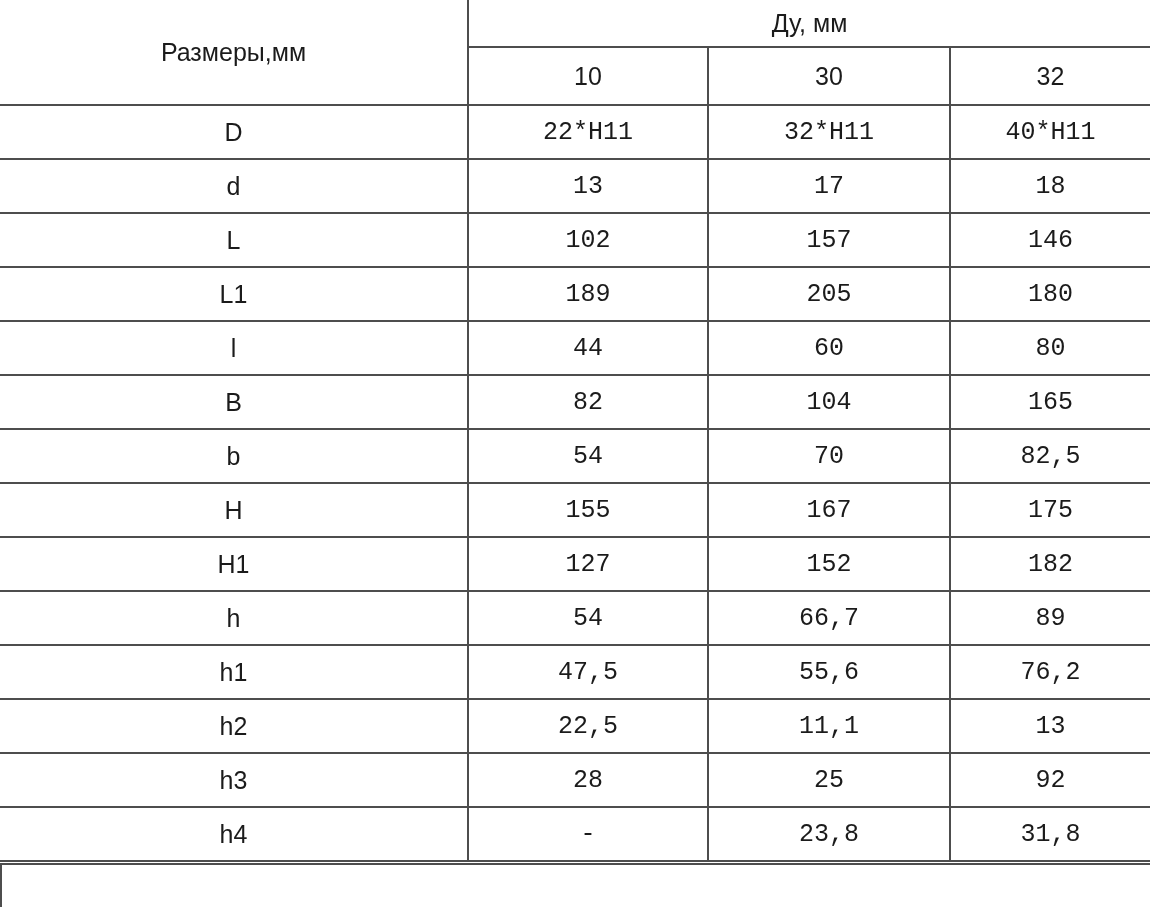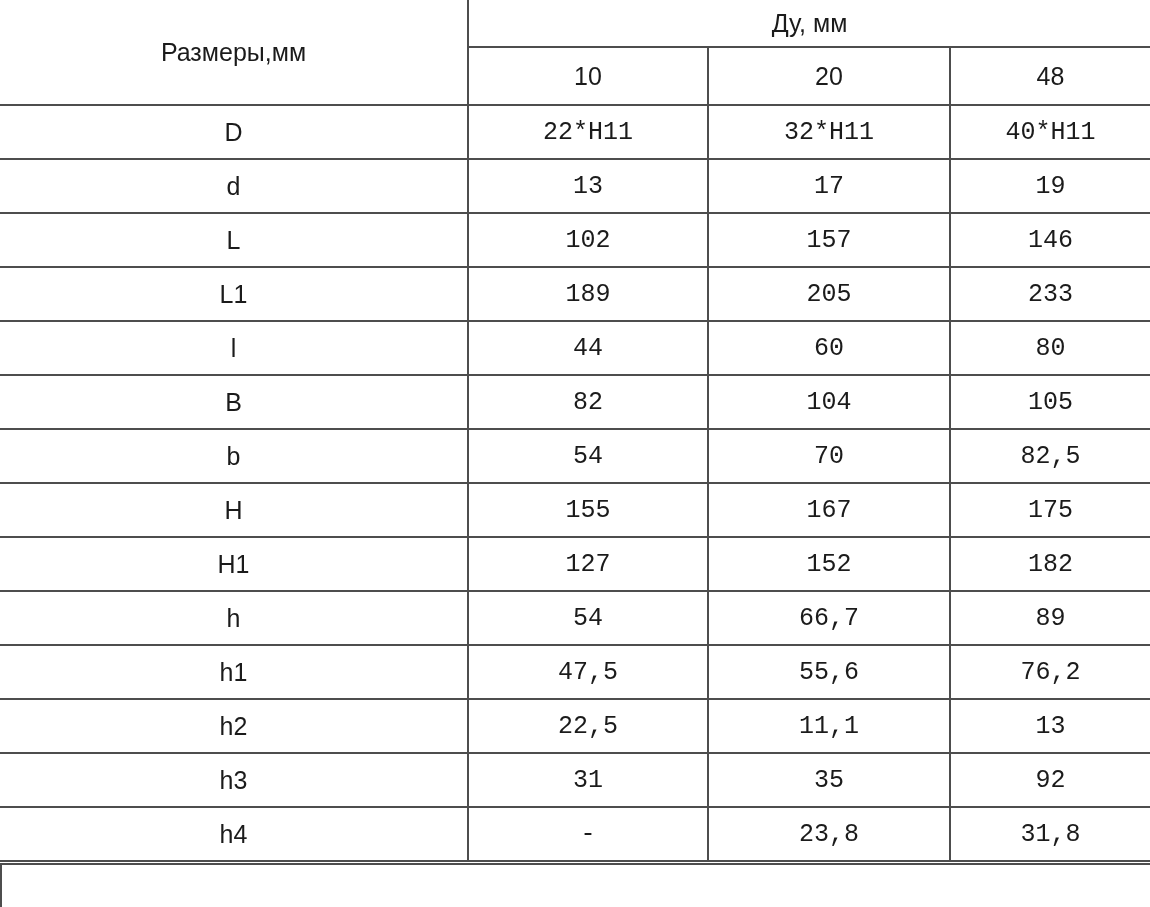--- a/index.html
+++ b/index.html
@@ -109,60 +109,60 @@
         <col class="c2">
         <col class="c3">
     </colgroup>
     <thead>
       <tr>
         <th class="hdr" rowspan="2">Размеры,мм</th>
         <th class="hdr" colspan="3">Ду, мм</th>
       </tr>
       <tr>
         <th class="sub">10</th>
-        <th class="sub">20</th>
-        <th class="sub">48</th>
+        <th class="sub">30</th>
+        <th class="sub">32</th>
       </tr>
     </thead>
     <tbody>
       <tr>
         <td class="rowlabel">D</td>
         <td class="val">22*H11</td>
         <td class="val">32*H11</td>
         <td class="val">40*H11</td>
       </tr>
       <tr>
         <td class="rowlabel">d</td>
         <td class="val">13</td>
         <td class="val">17</td>
-        <td class="val">19</td>
+        <td class="val">18</td>
       </tr>
       <tr>
         <td class="rowlabel">L</td>
         <td class="val">102</td>
         <td class="val">157</td>
         <td class="val">146</td>
       </tr>
       <tr>
         <td class="rowlabel">L1</td>
         <td class="val">189</td>
         <td class="val">205</td>
-        <td class="val">233</td>
+        <td class="val">180</td>
       </tr>
       <tr>
         <td class="rowlabel">l</td>
         <td class="val">44</td>
         <td class="val">60</td>
         <td class="val">80</td>
       </tr>
       <tr>
         <td class="rowlabel">B</td>
         <td class="val">82</td>
         <td class="val">104</td>
-        <td class="val">105</td>
+        <td class="val">165</td>
       </tr>
       <tr>
         <td class="rowlabel">b</td>
         <td class="val faded">54</td>
         <td class="val">70</td>
         <td class="val">82,5</td>
       </tr>
       <tr>
         <td class="rowlabel">H</td>
         <td class="val">155</td>
@@ -188,22 +188,22 @@
         <td class="val">76,2</td>
       </tr>
       <tr>
         <td class="rowlabel">h2</td>
         <td class="val">22,5</td>
         <td class="val">11,1</td>
         <td class="val">13</td>
       </tr>
       <tr>
         <td class="rowlabel">h3</td>
-        <td class="val">31</td>
-        <td class="val">35</td>
+        <td class="val">28</td>
+        <td class="val">25</td>
         <td class="val">92</td>
       </tr>
       <tr>
         <td class="rowlabel">h4</td>
         <td class="val">-</td>
         <td class="val">23,8</td>
         <td class="val">31,8</td>
       </tr>
     </tbody>
   </table>

